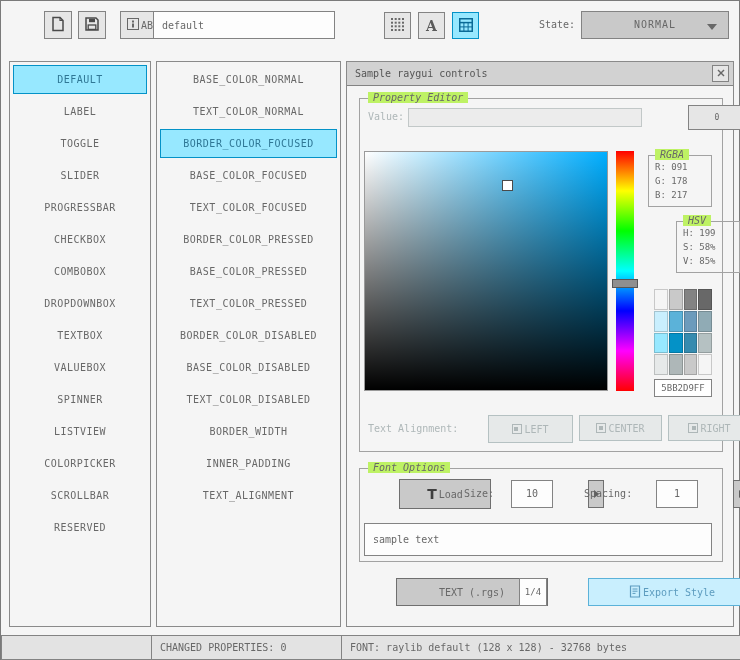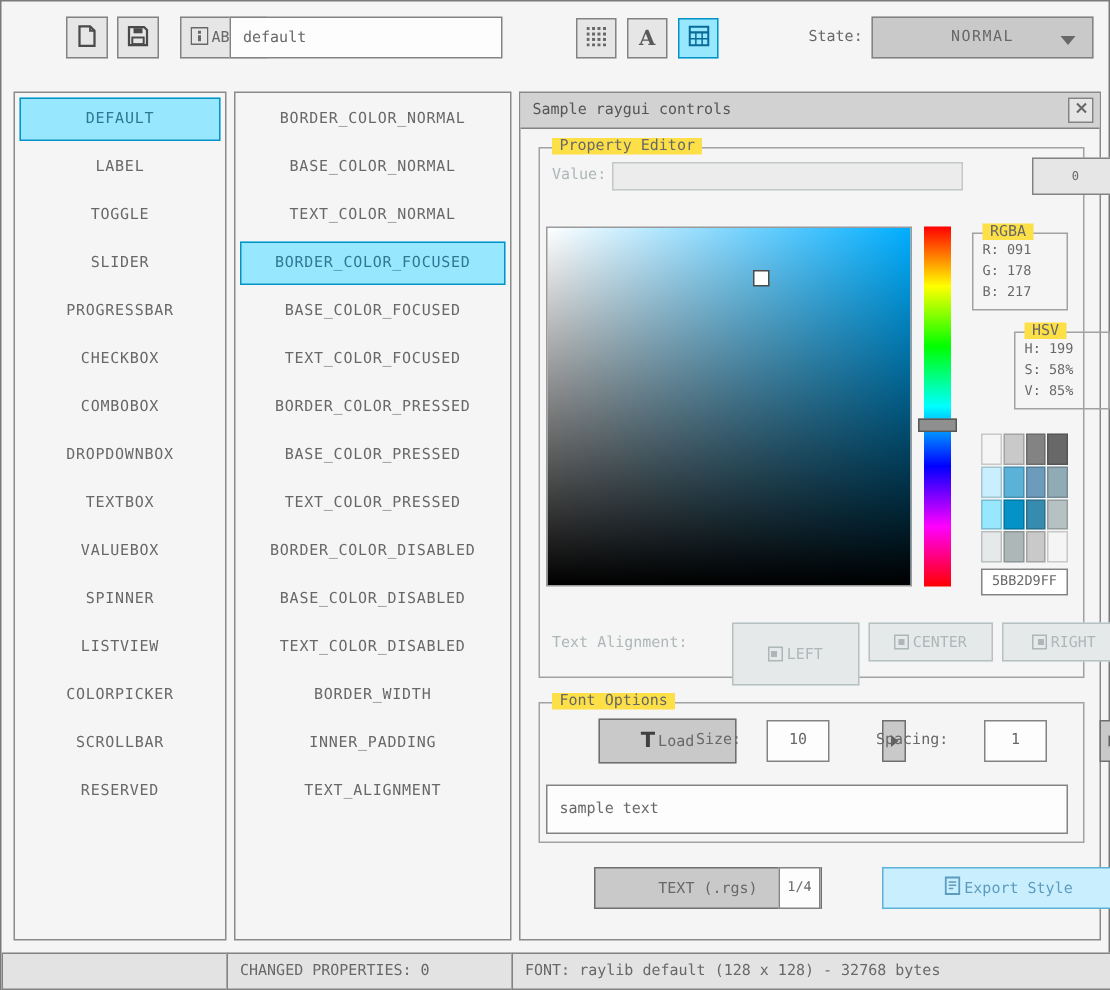--- a/index.html
+++ b/index.html
@@ -22,21 +22,21 @@
   .panel { position:absolute; background:#f5f5f5; border:1px solid #8a8a8a; }
   .list-item { height:29px; margin:3px 3px 0 3px; line-height:29px; text-align:center;
                color:#686868; cursor:pointer; letter-spacing:0.5px; }
   .list-item.selected { background:#97e8ff; border:1px solid #0492c7; color:#2f7795; line-height:27px; }
 
   .titlebar { position:absolute; left:0; top:0; right:0; height:24px; background:#d2d2d2;
               border-bottom:1px solid #838383; }
   .titlebar .title { position:absolute; left:8px; top:0; line-height:23px; color:#555;text-align:center; }
 
   .groupbox { position:absolute; border:1px solid #a2a2a2; }
-  .group-label { position:absolute; top:-7px; left:8px; background:#fde047; padding:0 5px; color:#686868; }
+  .group-label { position:absolute; top:-7px; left:8px; background:#bef264; padding:0 5px; color:#686868;font-style:italic; }
 
   .sv-panel { position:absolute; left:4px; top:52px; width:244px; height:240px; border:1px solid #9a9a9a;
               background: linear-gradient(to bottom, rgba(0,0,0,0), #000),
                           linear-gradient(to right, #fff, #00aeff); cursor:crosshair; }
   .sv-cursor { position:absolute; left:138px; top:29px; width:9px; height:9px; background:#fff;
                box-shadow:0 0 0 1px #4a4a4a; }
   .hue-wrap { position:absolute; left:256px; top:52px; width:18px; height:240px; cursor:pointer;
               background: linear-gradient(to bottom, #ff0000 0%, #ffff00 16.6%, #00ff00 33.3%,
                           #00ffff 50%, #0000ff 66.6%, #ff00ff 83.3%, #ff0000 100%); }
   .hue-handle { position:absolute; left:-4px; top:128px; width:26px; height:9px; background:#8f8f8f;
@@ -161,21 +161,20 @@
       <div class="list-item">TEXTBOX</div>
       <div class="list-item">VALUEBOX</div>
       <div class="list-item">SPINNER</div>
       <div class="list-item">LISTVIEW</div>
       <div class="list-item">COLORPICKER</div>
       <div class="list-item">SCROLLBAR</div>
       <div class="list-item">RESERVED</div>
     </div>
 
   <div class="panel" style="left:155px; top:60px; width:185px; height:566px;" id="properties-list">
-      <div class="list-item">BORDER_COLOR_NORMAL</div>
       <div class="list-item">BASE_COLOR_NORMAL</div>
       <div class="list-item">TEXT_COLOR_NORMAL</div>
       <div class="list-item selected">BORDER_COLOR_FOCUSED</div>
       <div class="list-item">BASE_COLOR_FOCUSED</div>
       <div class="list-item">TEXT_COLOR_FOCUSED</div>
       <div class="list-item">BORDER_COLOR_PRESSED</div>
       <div class="list-item">BASE_COLOR_PRESSED</div>
       <div class="list-item">TEXT_COLOR_PRESSED</div>
       <div class="list-item">BORDER_COLOR_DISABLED</div>
       <div class="list-item">BASE_COLOR_DISABLED</div>
@@ -242,21 +241,21 @@
           <div class="palette-cell" style="background: rgb(54, 139, 175);"></div>
           <div class="palette-cell" style="background: rgb(181, 193, 194);"></div>
           <div class="palette-cell" style="background: rgb(230, 233, 233);"></div>
           <div class="palette-cell" style="background: rgb(174, 183, 184);"></div>
           <div class="palette-cell" style="background: rgb(201, 201, 201);"></div>
           <div class="palette-cell" style="background: rgb(245, 245, 245);"></div>
         </div>
       <div class="hex-box">5BB2D9FF</div>
 
       <div class="label disabled" style="left:8px; top:324px;">Text Alignment:</div>
-      <div class="btn disabled" style="left:93px; top:316px; width:85px; height:42px;">
+      <div class="btn disabled" style="left:93px; top:316px; width:85px; height:28px;">
         <span class="align-icon">
             <span class="align-dot l"></span>
           </span>
         <span>LEFT</span>
       </div>
       <div class="btn disabled" style="left:184px; top:316px; width:83px; height:26px;">
         <span class="align-icon">
             <span class="align-dot c"></span>
           </span>
         <span>CENTER</span>

